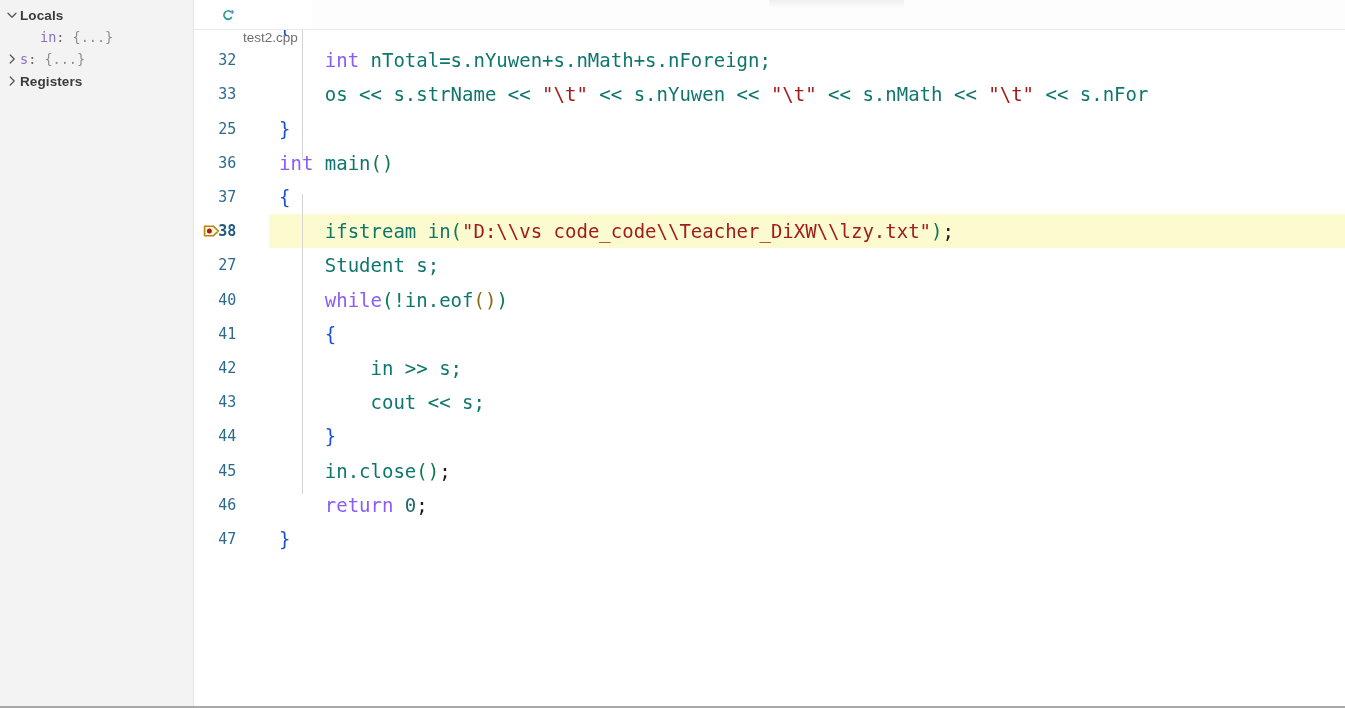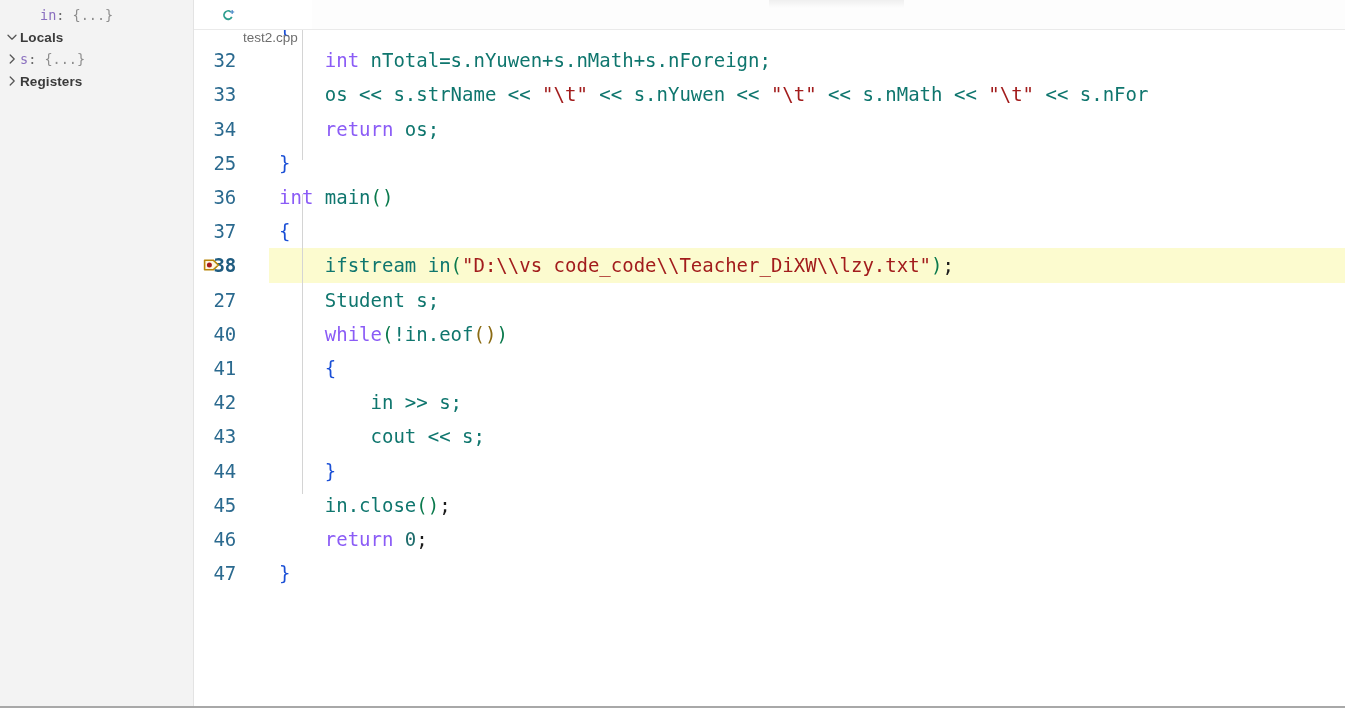--- a/index.html
+++ b/index.html
@@ -151,21 +151,21 @@
     font-size: 19px;
   }
   .gutter {
     width: 75px;
     min-width: 75px;
     text-align: right;
     padding-right: 33px;
     box-sizing: border-box;
     color: #2b6a8f;
     font-family: "DejaVu Sans Mono", monospace;
-    font-size: 19px;
+    font-size: 15px;
     letter-spacing: -0.2px;
     user-select: none;
   }
   .bp-slot {
     position: absolute;
     left: 6px;
     top: 0;
     bottom: 0;
     width: 24px;
     display: flex;
@@ -210,31 +210,31 @@
   .brace{ color: #1a4fd6; }        
   .semi { color: #1c1c1c; }
 </style>
 </head>
 <body>
 
 <div class="app">
 
   <div class="sidebar">
     <div id="sidebar-rows">
-        <div class="watch-row indent-2">
-          <span class="tw"></span>
-          <span class="var-row"><span class="var-name">in</span><span class="var-sep">: </span><span class="var-val">{...}</span></span>
-        </div>
         <div class="watch-row indent-1">
           <span class="tw">
             <svg width="12" height="12" viewBox="0 0 12 12">
               <path d="M2 4.2 L6 8.2 L10 4.2" fill="none" stroke="#555" stroke-width="1.25" stroke-linecap="round" stroke-linejoin="round"></path>
             </svg>
           </span>
           <span class="scope-label">Locals</span>
+        </div>
+        <div class="watch-row indent-2">
+          <span class="tw"></span>
+          <span class="var-row"><span class="var-name">in</span><span class="var-sep">: </span><span class="var-val">{...}</span></span>
         </div>
         <div class="watch-row indent-1">
           <span class="tw">
             <svg width="12" height="12" viewBox="0 0 12 12">
               <path d="M4.2 2 L8.2 6 L4.2 10" fill="none" stroke="#555" stroke-width="1.25" stroke-linecap="round" stroke-linejoin="round"></path>
             </svg>
           </span>
           <span class="var-row"><span class="var-name">s</span><span class="var-sep">: </span><span class="var-val">{...}</span></span>
         </div>
         <div class="watch-row indent-1">
@@ -266,21 +266,20 @@
 
     <div class="code-surface">
       <div class="guides" id="indent-guides">
           <div class="guide" style="left: 0px; top: 0px; height: 130px;"></div>
           <div class="guide" style="left: 0px; top: 164px; height: 300px;"></div>
         </div>
       <div class="code-scroll" id="code-lines">
           <div class="line"><span class="gutter"></span><span class="code-text"><span><span class="brace">{</span></span></span></div>
           <div class="line"><span class="gutter">32</span><span class="code-text"><span><span class="txt">    </span><span class="kw">int</span><span class="txt"> nTotal=s.nYuwen+s.nMath+s.nForeign;</span></span></span></div>
           <div class="line"><span class="gutter">33</span><span class="code-text"><span><span class="txt">    os &lt;&lt; s.strName &lt;&lt; </span><span class="str">"\t"</span><span class="txt"> &lt;&lt; s.nYuwen &lt;&lt; </span><span class="str">"\t"</span><span class="txt"> &lt;&lt; s.nMath &lt;&lt; </span><span class="str">"\t"</span><span class="txt"> &lt;&lt; s.nFor</span></span></span></div>
-          <div class="line"><span class="gutter">34</span><span class="code-text"><span><span class="txt">    </span><span class="kw">return</span><span class="txt"> os;</span></span></span></div>
           <div class="line"><span class="gutter">25</span><span class="code-text"><span><span class="brace">}</span></span></span></div>
           <div class="line"><span class="gutter">36</span><span class="code-text"><span><span class="kw">int</span><span class="txt"> main</span><span class="br1">()</span></span></span></div>
           <div class="line"><span class="gutter">37</span><span class="code-text"><span><span class="brace">{</span></span></span></div>
           <div class="line current"><span class="gutter">38</span><span class="bp-slot"><svg width="18" height="16" viewBox="0 0 18 16" aria-hidden="true">
                 <path d="M1.6 3.2 H10.2 L15.4 8 L10.2 12.8 H1.6 Z" fill="#fff6e0" stroke="#b8860b" stroke-width="1.6" stroke-linejoin="round"></path>
                 <circle cx="6.4" cy="8" r="2.5" fill="#a81b1b"></circle>
               </svg></span><span class="code-text"><span><span class="txt">    ifstream in</span><span class="br1">(</span><span class="str">"D:\\vs code_code\\Teacher_DiXW\\lzy.txt"</span><span class="br1">)</span><span class="semi">;</span></span></span></div>
           <div class="line"><span class="gutter">27</span><span class="code-text"><span><span class="txt">    Student s;</span></span></span></div>
           <div class="line"><span class="gutter">40</span><span class="code-text"><span><span class="txt">    </span><span class="kw">while</span><span class="br1">(</span><span class="txt">!in.eof</span><span class="br2">(</span><span class="br2">)</span><span class="br1">)</span></span></span></div>
           <div class="line"><span class="gutter">41</span><span class="code-text"><span><span class="brace">    {</span></span></span></div>

